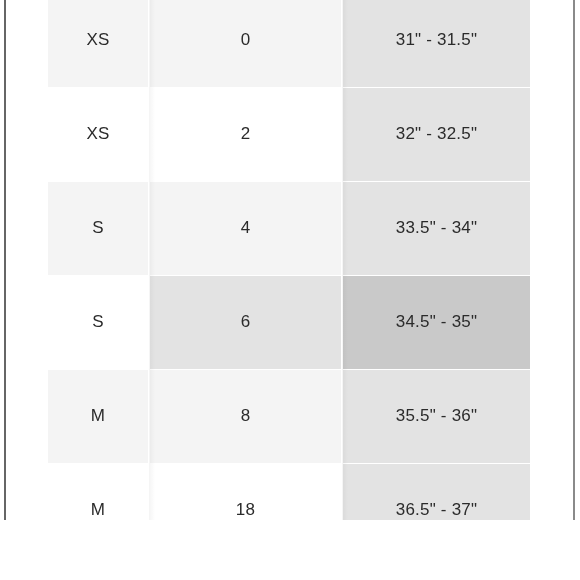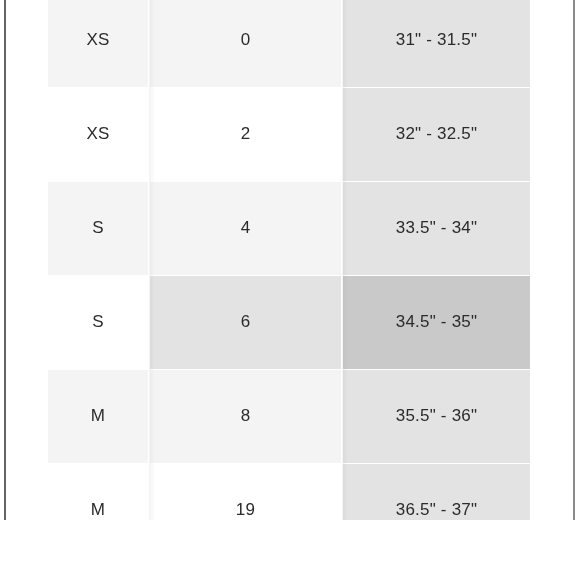--- a/index.html
+++ b/index.html
@@ -130,21 +130,21 @@
           <td class="cell-num">6</td>
           <td class="cell-meas">34.5" - 35"</td>
         </tr>
         <tr class="odd">
           <td class="cell-size">M</td>
           <td class="cell-num">8</td>
           <td class="cell-meas">35.5" - 36"</td>
         </tr>
         <tr class="even">
           <td class="cell-size">M</td>
-          <td class="cell-num">19</td>
+          <td class="cell-num">18</td>
           <td class="cell-meas">36.5" - 37"</td>
         </tr>
         <tr class="odd">
           <td class="cell-size"></td>
           <td class="cell-num"></td>
           <td class="cell-meas"></td>
         </tr>
       </tbody>
   </table>
 

